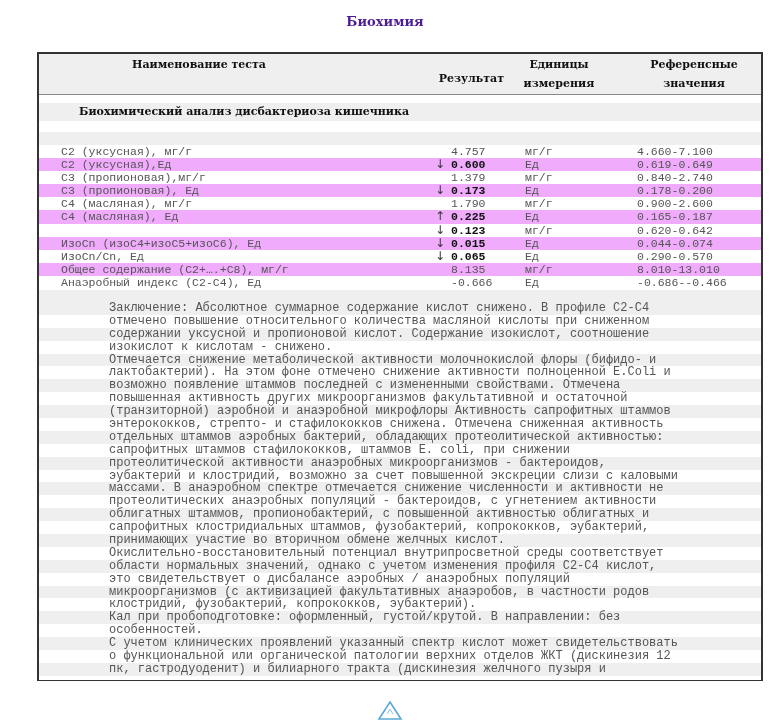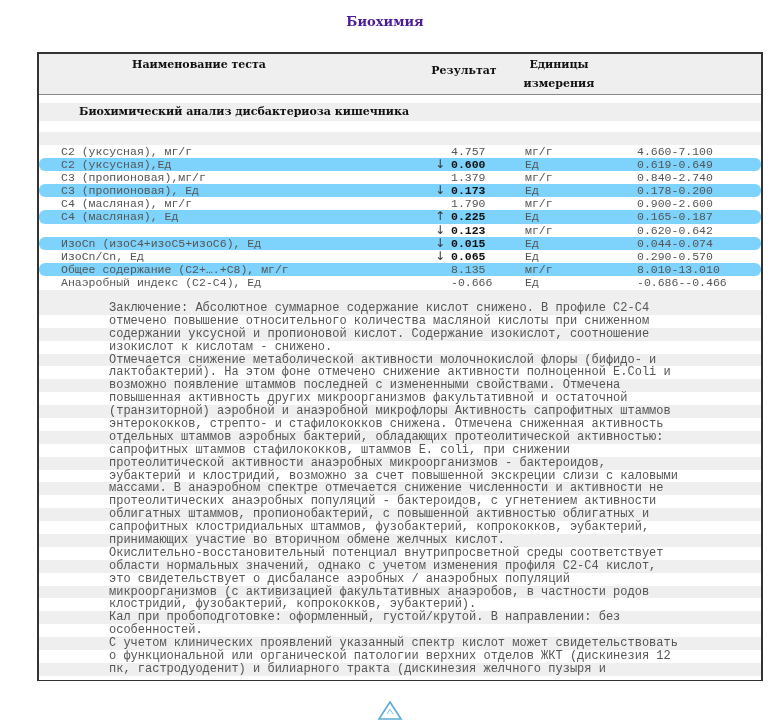--- a/index.html
+++ b/index.html
@@ -12,37 +12,37 @@
     position: absolute; left: 37px; top: 52px; width: 726px; height: 629px;
     border: 2px solid #333; border-bottom: 1px solid #333; box-sizing: border-box; overflow: hidden;
   }
   .thead {
     position: absolute; left: 0; top: 0; width: 100%; height: 40px;
     background: #efefef; border-bottom: 1px solid #888;
     font-family: "DejaVu Serif", serif; font-weight: bold; font-size: 11px; color: #111;
   }
   .th { position: absolute; line-height: 19px; }
   .th.name { left: 0; width: 320px; text-align: center; top: 1px; }
-  .th.result { left: 385px; width: 80px; text-align: center; top: 7px; }
+  .th.result { left: 385px; width: 80px; text-align: right; top: 15px; }
   .th.units { left: 475px; width: 90px; text-align: center; top: 1px; }
   .th.ref { left: 600px; width: 110px; text-align: center; top: 1px; }
   .section {
     position: absolute; left: 0; top: 49px; width: 100%; height: 18px;
     background: #efefef;
     font-family: "DejaVu Serif", serif; font-weight: bold; font-size: 11px; color: #111;
     line-height: 18px;
   }
   .section span { position: absolute; left: 40px; }
   .stripe { position: absolute; left: 0; width: 100%; background: #efefef; }
   .rows {
     position: absolute; left: 0; top: 91px; width: 100%;
     font-family: "Liberation Mono", monospace; font-size: 11.5px; color: #555;
   }
   .row { position: relative; height: 13.1px; line-height: 13.1px; }
-  .row.alt { background: #7dd3fc; border-radius: 6px; }
+  .row.alt { background: #f0abfc; }
   .row .c-name { position: absolute; left: 22px; white-space: pre; }
   .row .c-arrow { position: absolute; left: 395px; width: 12px; text-align: center; color: #333; font-family: "DejaVu Sans", sans-serif; font-size: 12px; }
   .row .c-res { position: absolute; left: 412px; white-space: pre; }
   .row .c-res.abn { color: #111; font-weight: bold; }
   .row .c-unit { position: absolute; left: 486px; white-space: pre; }
   .row .c-ref { position: absolute; left: 598px; white-space: pre; }
   .conclusion {
     position: absolute; left: 0; top: 248px; width: 100%;
     font-family: "Liberation Mono", monospace; font-size: 12px; color: #555;
   }
@@ -55,20 +55,24 @@
 
 <div class="title">Биохимия</div>
 
 <div class="sheet">
   <div class="thead">
     <div class="th name">Наименование теста</div>
     <div class="th result">Результат</div>
     <div class="th units">
       <div>Единицы</div>
       <div>измерения</div>
+    </div>
+    <div class="th ref">
+      <div>Референсные</div>
+      <div>значения</div>
     </div>
   </div>
 
   <div class="section">
     <span>Биохимический анализ дисбактериоза кишечника</span>
   </div>
   <div class="stripe" style="top:78px;height:13px;"></div>
 
   <div class="rows" id="rows">
       <div class="row">

